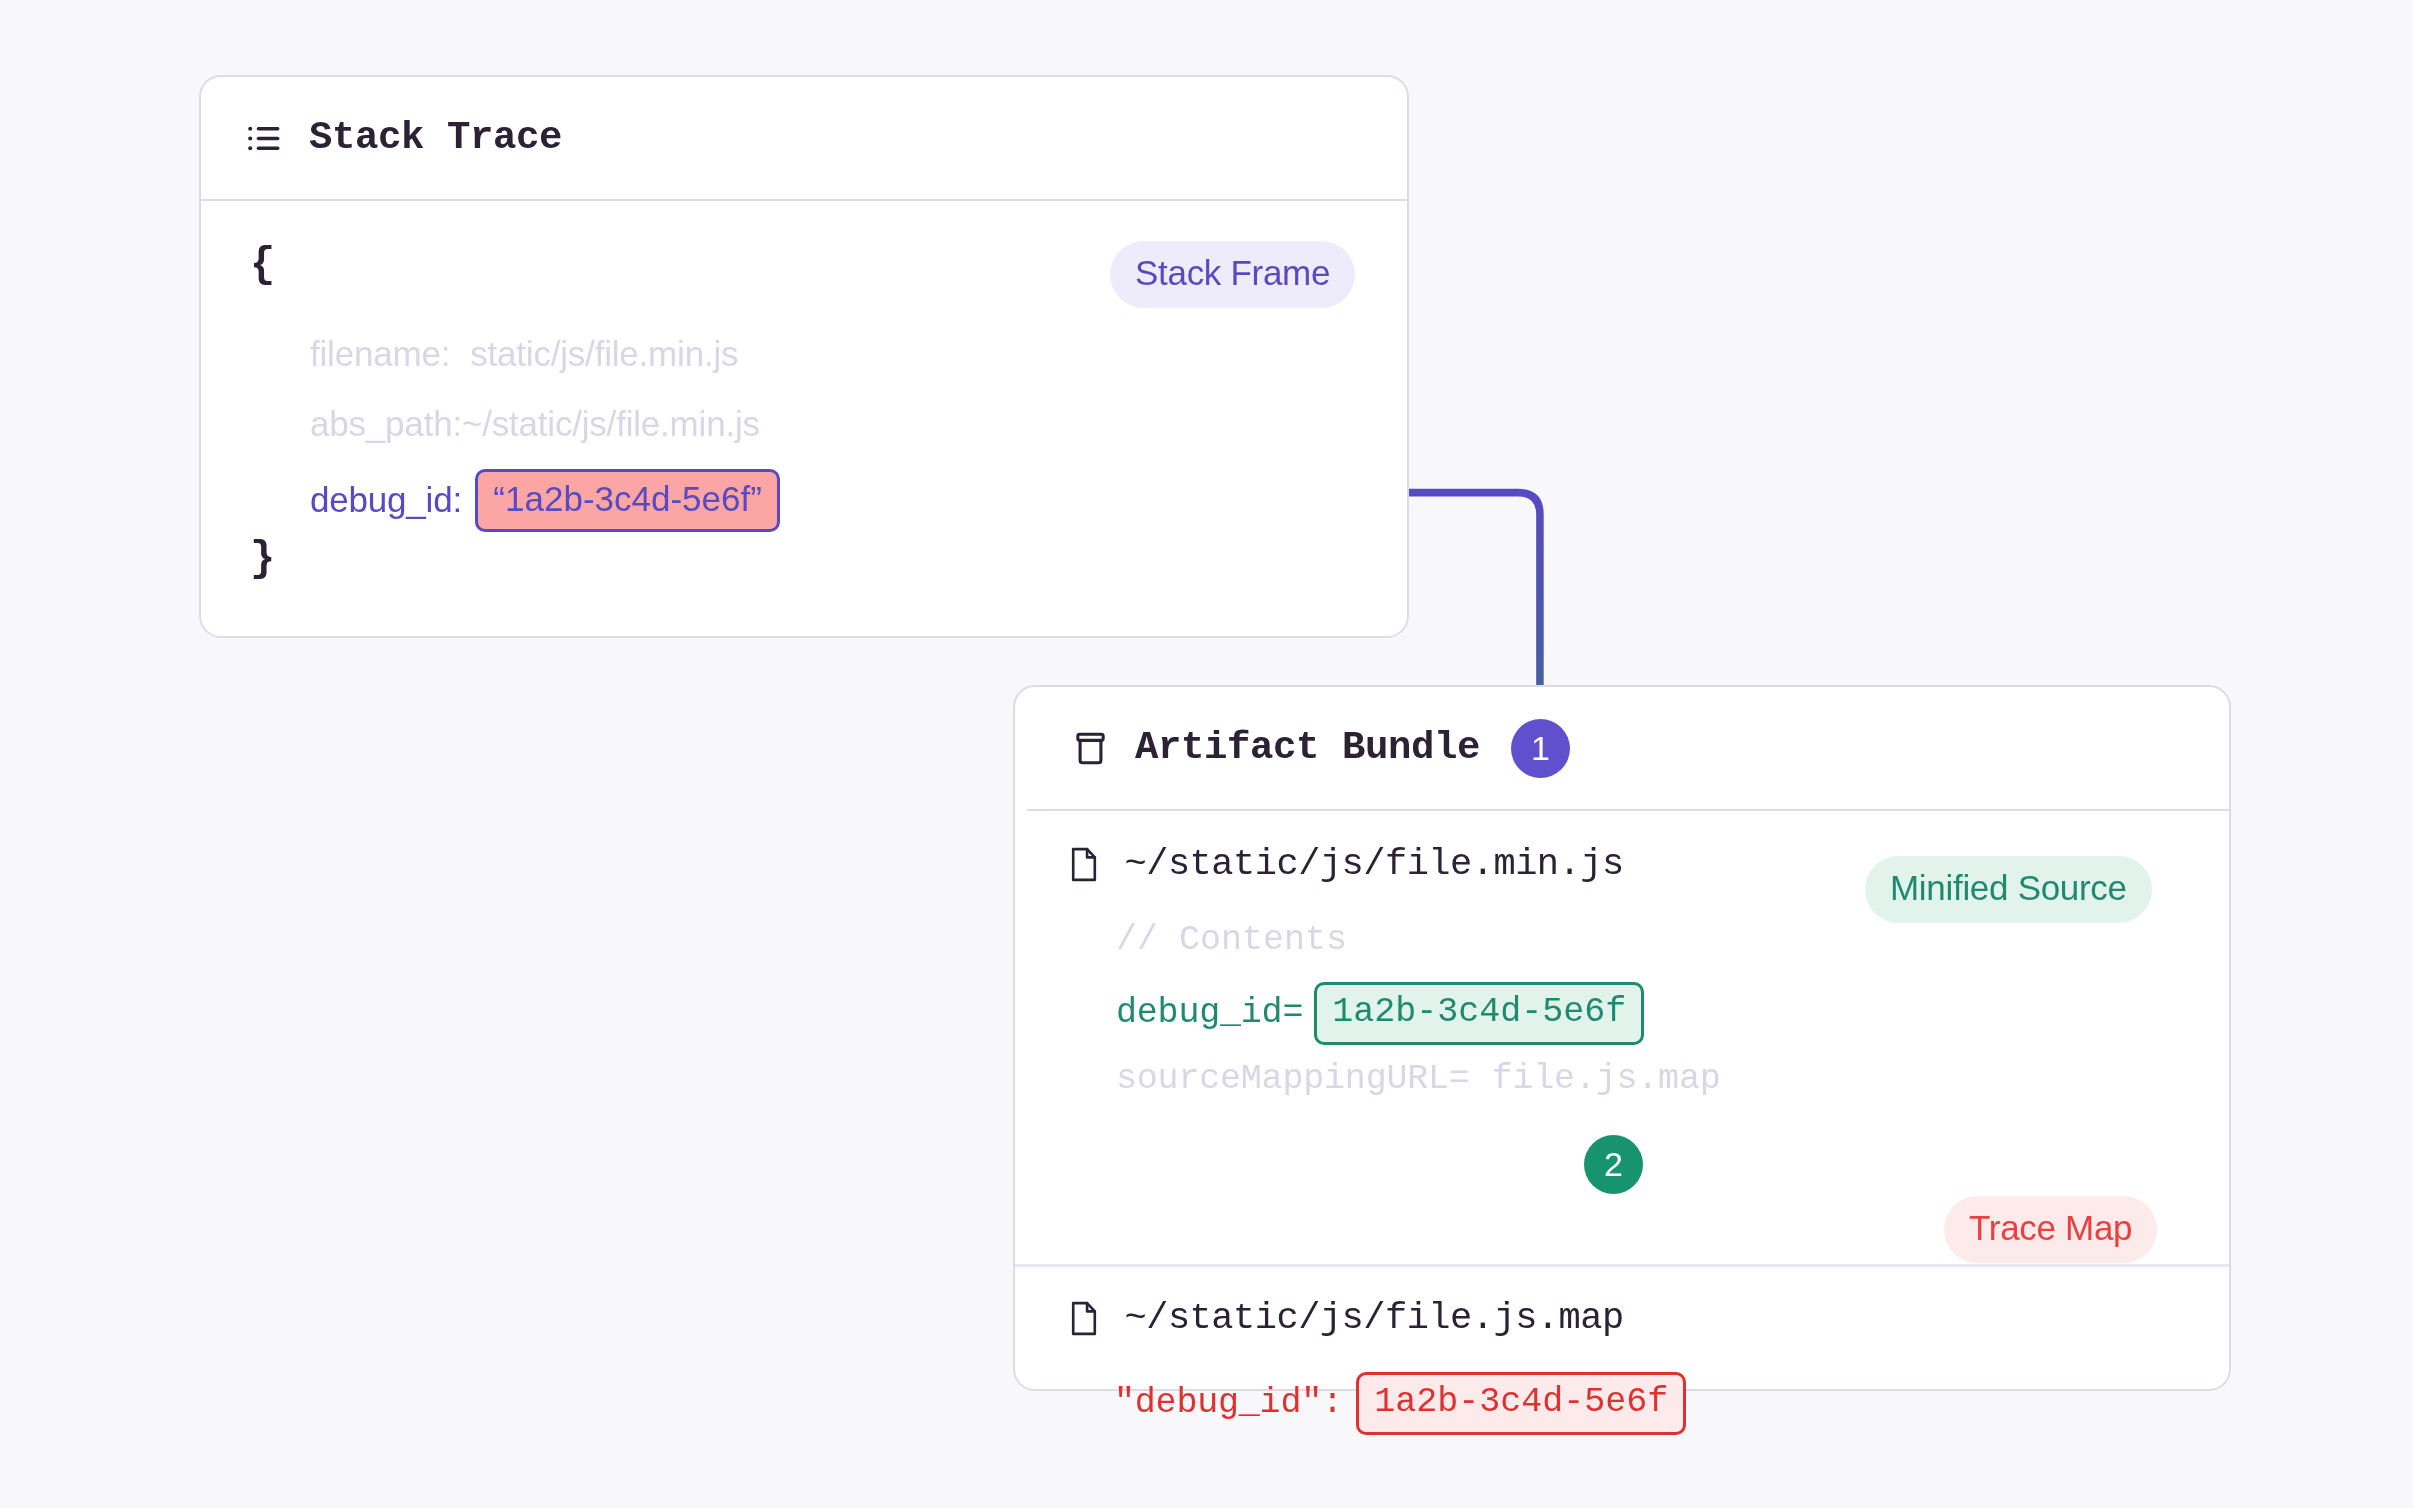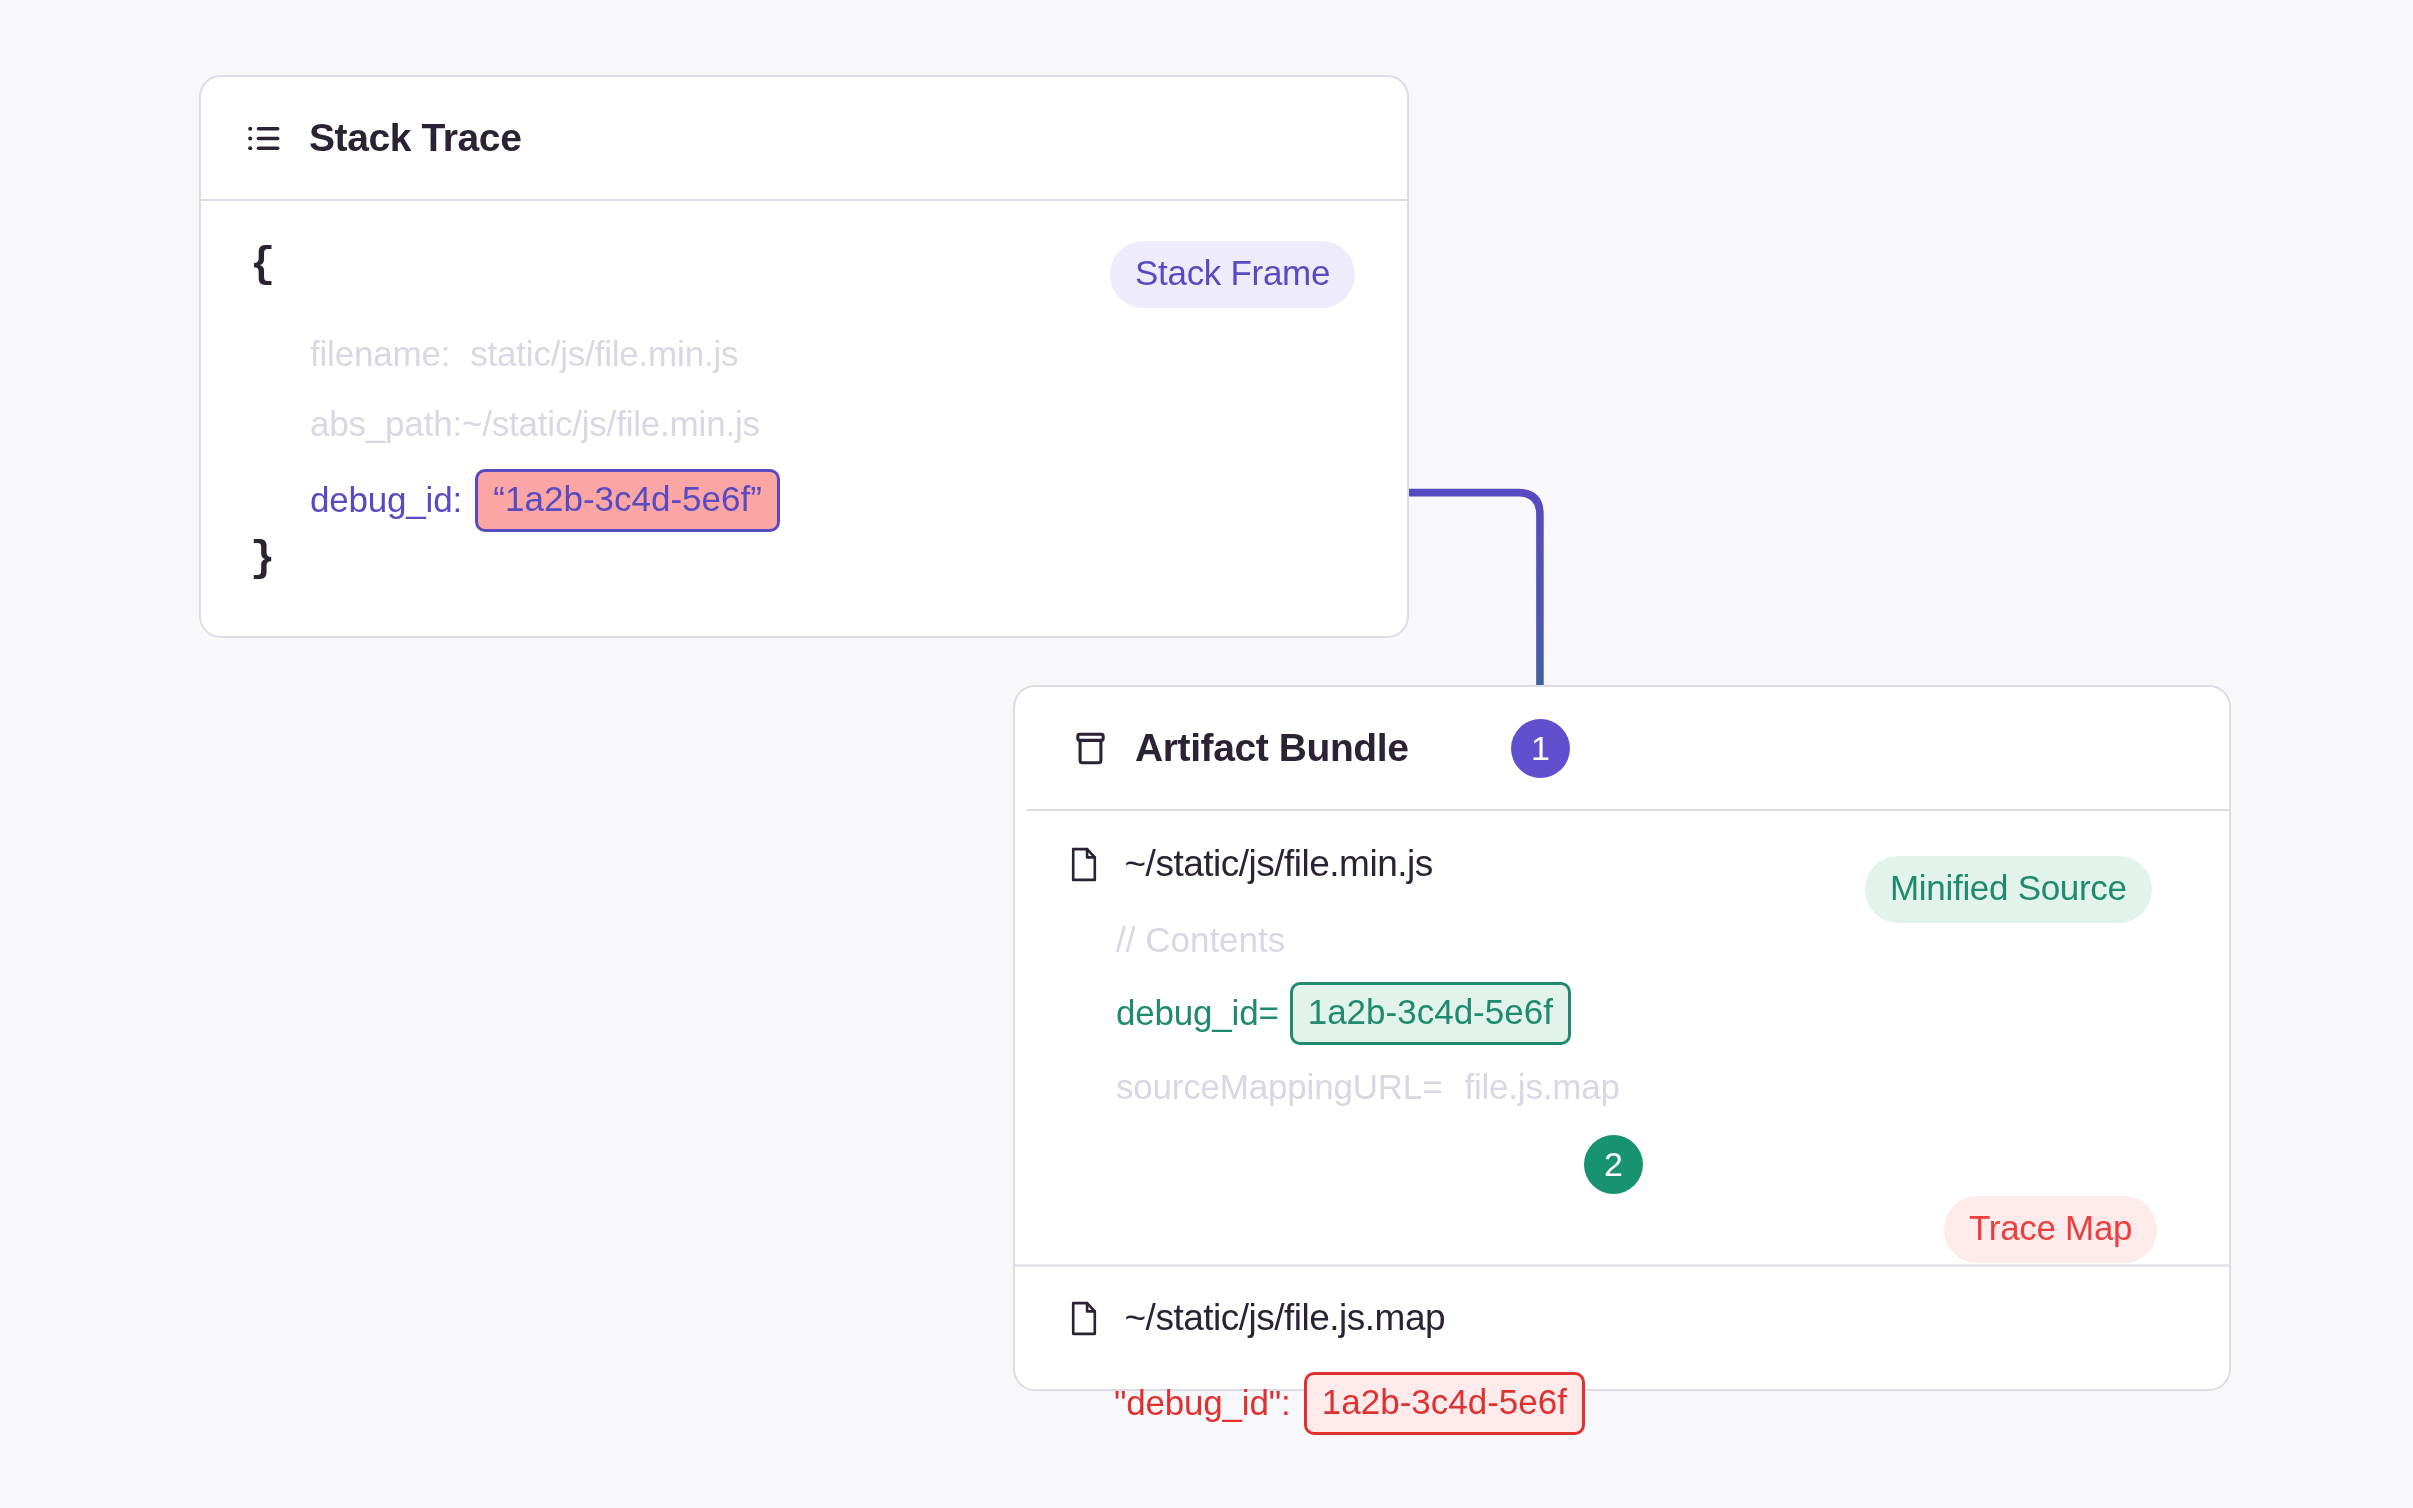--- a/index.html
+++ b/index.html
@@ -35,20 +35,21 @@
   }
 
   
   .card {
     position: absolute;
     background: #ffffff;
     border: 2.5px solid #dedbe8;
     border-radius: 22px;
     box-sizing: border-box;
     z-index: 2;
+    font-family: Liberation Mono, monospace;
   }
   .card-header {
     display: flex;
     align-items: center;
     gap: 25px;
     border-bottom: 2.5px solid #dedbe8;
     box-sizing: border-box;
   }
   .card-title {
     font-size: 39px;
@@ -221,21 +222,21 @@
     display: flex;
     align-items: center;
     white-space: nowrap;
     font-size: 35px;
   }
   #ln-debugid-min .kv-key { color: #1f8a6d; margin-right: 11px; }
 
   #ln-sourcemapurl {
     position: absolute;
     left: 101px;
-    top: 256px;
+    top: 248px;
     display: flex;
     align-items: center;
     white-space: nowrap;
     font-size: 35px;
     color: #d9d7e4;
   }
   #ln-sourcemapurl .kv-key { margin-right: 22px; }
 
   #ln-debugid-map {
     position: absolute;

